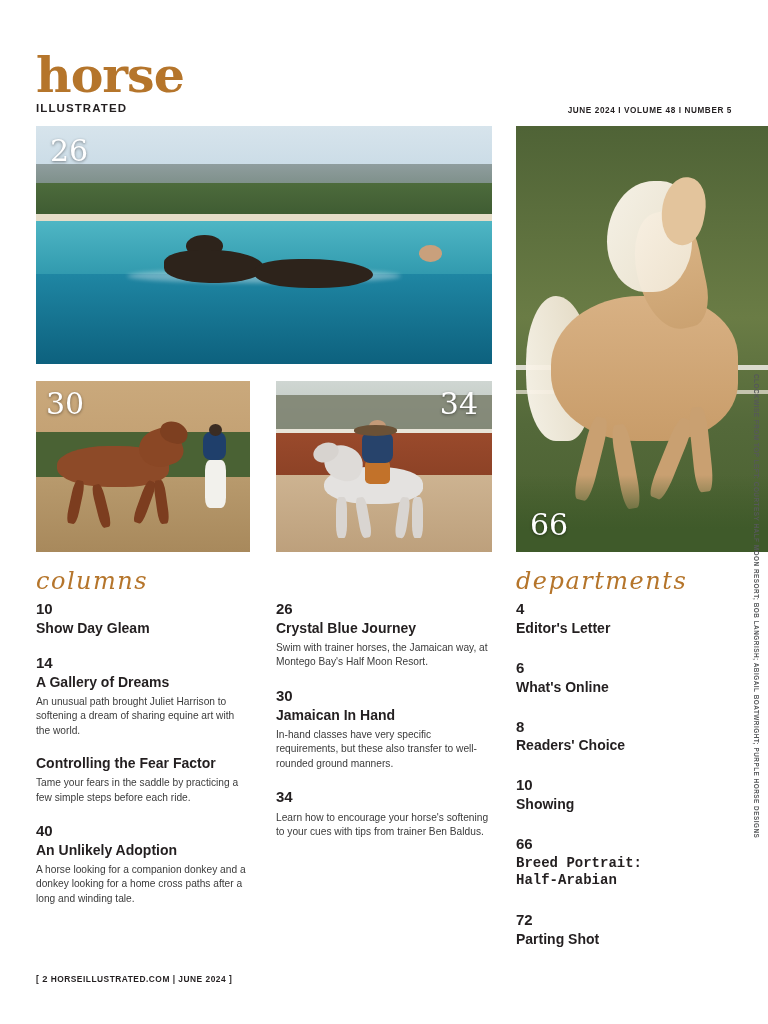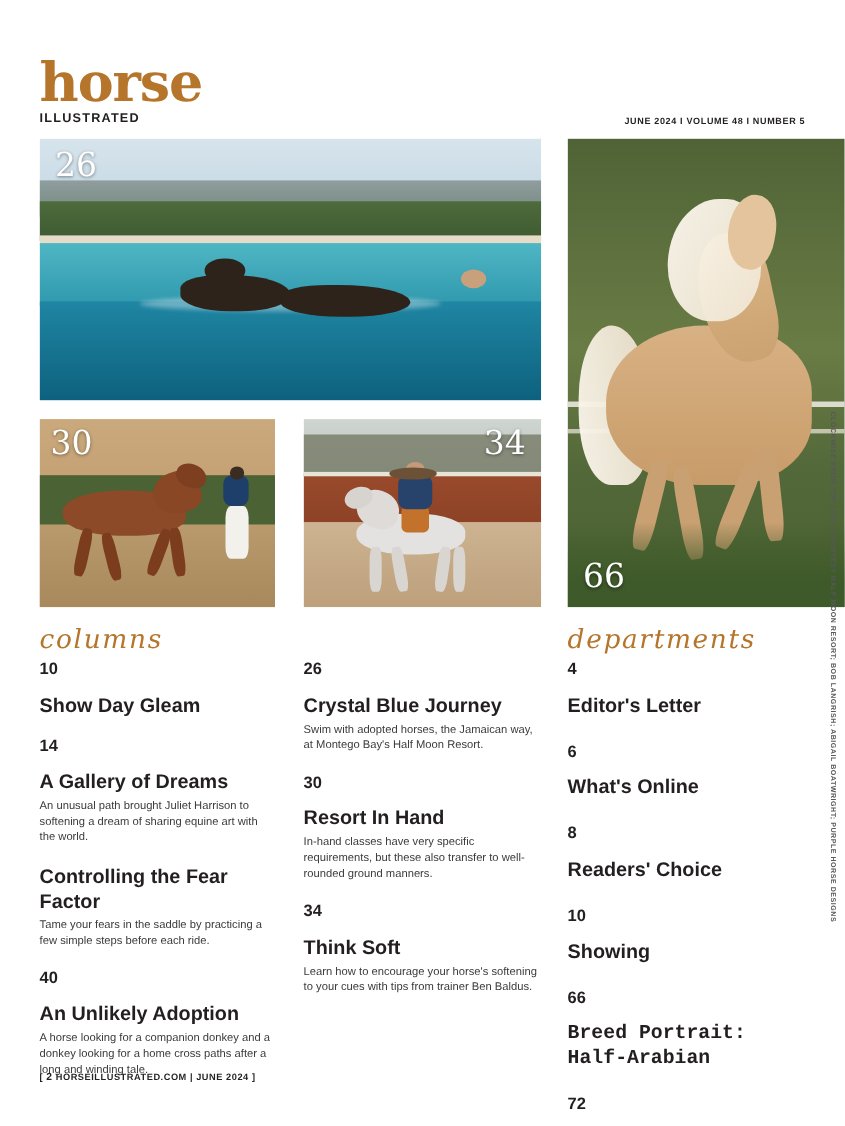--- a/index.html
+++ b/index.html
@@ -217,25 +217,25 @@
   #col-3 { left: 516px; top: 600px; width: 190px; }
 
   .entry { margin-bottom: 17px; }
   .entry .pg {
     font-size: 15px;
     font-weight: bold;
     color: #231f20;
     line-height: 1.25;
   }
   .entry .ttl {
-    font-size: 18px;
+    font-size: 14px;
     font-weight: bold;
     color: #231f20;
     line-height: 1.22;
-    margin-top: 12px;
+    margin-top: 1px;
   }
   .entry .dek {
     font-size: 10.2px;
     color: #3b3b3b;
     line-height: 1.42;
     margin-top: 4px;
   }
   #col-3 .entry { margin-bottom: 22px; }
 
   
@@ -364,30 +364,29 @@
       <div class="pg">40</div>
       <div class="ttl">An Unlikely Adoption</div>
       <div class="dek">A horse looking for a companion donkey and a donkey looking for a home cross paths after a long and winding tale.</div>
     </div>
   </div>
 
   <div class="col" id="col-2">
     <div class="entry">
       <div class="pg">26</div>
       <div class="ttl">Crystal Blue Journey</div>
-      <div class="dek">Swim with adopted horses, the Jamaican way, at Montego Bay's Half Moon Resort.</div>
+      <div class="dek">Swim with trainer horses, the Jamaican way, at Montego Bay's Half Moon Resort.</div>
     </div>
     <div class="entry">
       <div class="pg">30</div>
-      <div class="ttl">Resort In Hand</div>
+      <div class="ttl">Jamaican In Hand</div>
       <div class="dek">In-hand classes have very specific requirements, but these also transfer to well-rounded ground manners.</div>
     </div>
     <div class="entry">
       <div class="pg">34</div>
-      <div class="ttl">Think Soft</div>
       <div class="dek">Learn how to encourage your horse's softening to your cues with tips from trainer Ben Baldus.</div>
     </div>
   </div>
 
   <div class="col" id="col-3">
     <div class="entry">
       <div class="pg">4</div>
       <div class="ttl">Editor's Letter</div>
     </div>
     <div class="entry">

